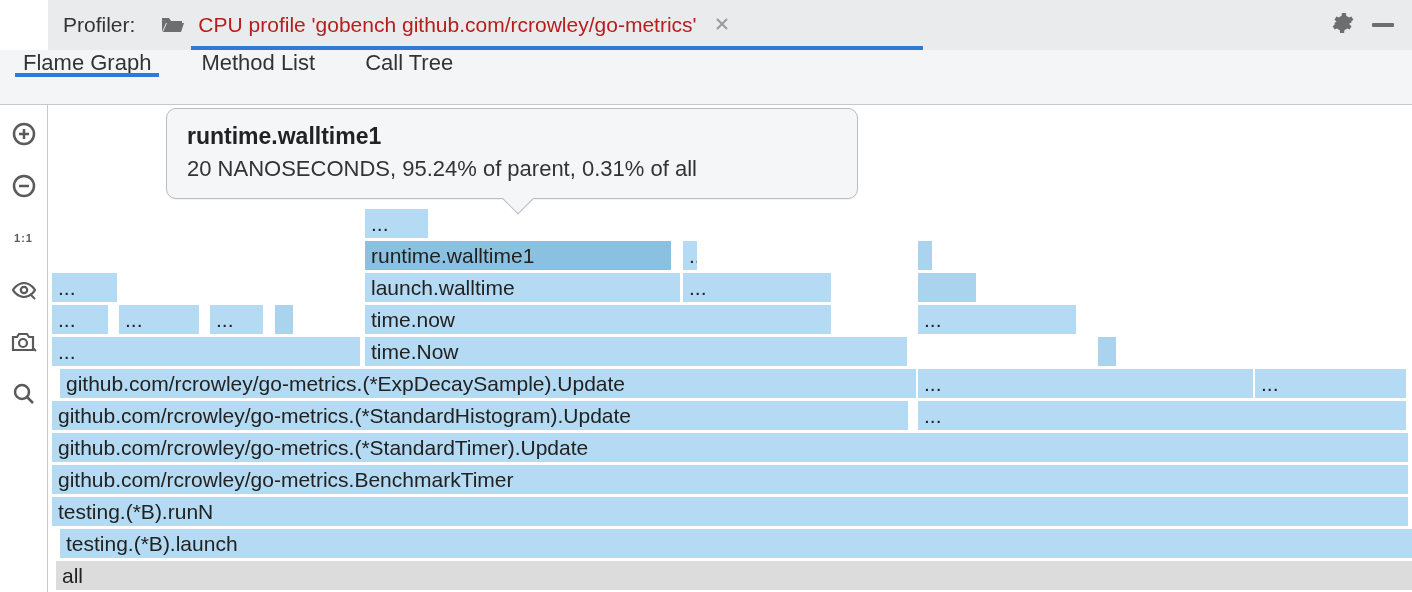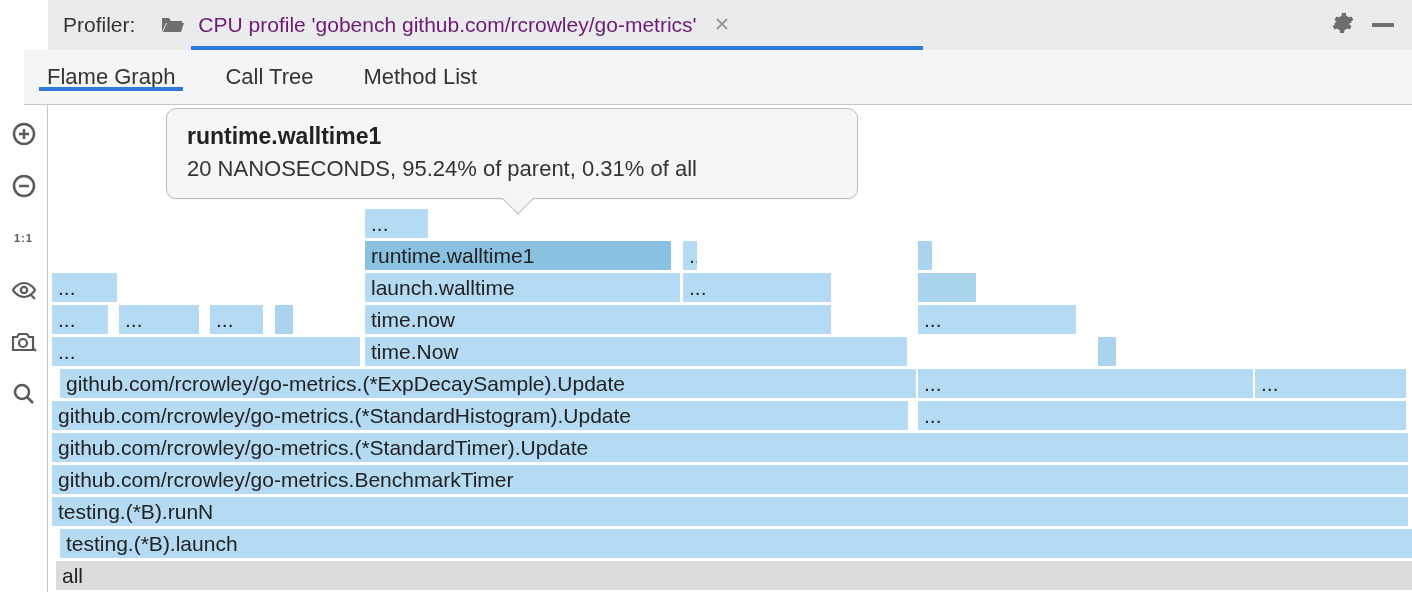--- a/index.html
+++ b/index.html
@@ -2,30 +2,30 @@
 <html><head>
 <meta charset="utf-8">
 <style>
   * { box-sizing: border-box; margin: 0; padding: 0; }
   html, body { width: 1412px; height: 592px; font-family: "Helvetica Neue", Arial, sans-serif; font-size: 21px; color: #333; background: #fff; overflow: hidden; }
 
   
   .header { height: 50px; background: #e9ebed; display: flex; align-items: center; padding: 0 10px 0 15px; }
   .header-label { font-size: 21px; color: #333; margin-right: 25px; }
   .header-icon { color: #6e6e6e; margin-right: 12px; display: inline-flex; }
-  .header-title { font-size: 21px; color: #701a75; }
+  .header-title { font-size: 21px; color: #b91c1c; }
   .header-close { margin-left: 18px; color: #9a9a9a; font-size: 18px; cursor: pointer; }
   .header-spacer { flex: 1; }
   .header-right { display: flex; align-items: center; gap: 18px; padding-right: 8px; }
   .header-right svg, .header-right .dash { color: #6e6e6e; }
   .dash { width: 22px; height: 4px; background: #6e6e6e; border-radius: 1px; }
   .active-underline { position: absolute; left: 143px; top: 46px; width: 732px; height: 4px; background: #2f79d8; }
 
   
-  .tabs { height: 55px; background: #f4f5f6; border-bottom: 1px solid #c6c9cc; display: flex; align-items: center; padding-left: 23px; gap: 50px; margin-left: 24px; }
+  .tabs { height: 55px; background: #f4f5f6; border-bottom: 1px solid #c6c9cc; display: flex; align-items: flex-start; padding-left: 23px; gap: 50px; }
   .tab { display: flex; align-items: center; font-size: 22px; color: #333; cursor: pointer; position: relative; }
   .tab.active::after { content:""; position:absolute; left:-8px; right:-8px; bottom:-1px; height:4px; background:#2f79d8; }
 
   
   .body { display: flex; height: calc(592px - 50px - 55px); }
 
   
   .vtoolbar { width: 48px; border-right: 1px solid #c6c9cc; background: #fff; display: flex; flex-direction: column; align-items: center; padding-top: 12px; gap: 18px; }
   .vbtn { width: 34px; height: 34px; display:flex; align-items:center; justify-content:center; color:#5a5a5a; cursor:pointer; }
   .txt11 { font-size: 11px; font-weight: 700; letter-spacing: 1px; font-family: Arial, sans-serif; }
@@ -73,24 +73,24 @@
       </span>
   </div>
   <div class="active-underline"></div>
 </div>
 
 <div class="tabs">
   <div class="tab active">
       <span>Flame Graph</span>
     </div>
   <div class="tab">
-      <span>Call Tree</span>
+      <span>Method List</span>
     </div>
   <div class="tab">
-      <span>Method List</span>
+      <span>Call Tree</span>
     </div>
 </div>
 
 <div class="body">
 
   <div class="vtoolbar">
     <div class="vbtn">
       <svg width="24" height="24" viewBox="0 0 24 24">
           <circle cx="12" cy="12" r="10" fill="none" stroke="#5a5a5a" stroke-width="2.5"></circle>
           <path stroke="#5a5a5a" stroke-width="2.5" d="M12 7v10M7 12h10"></path>

